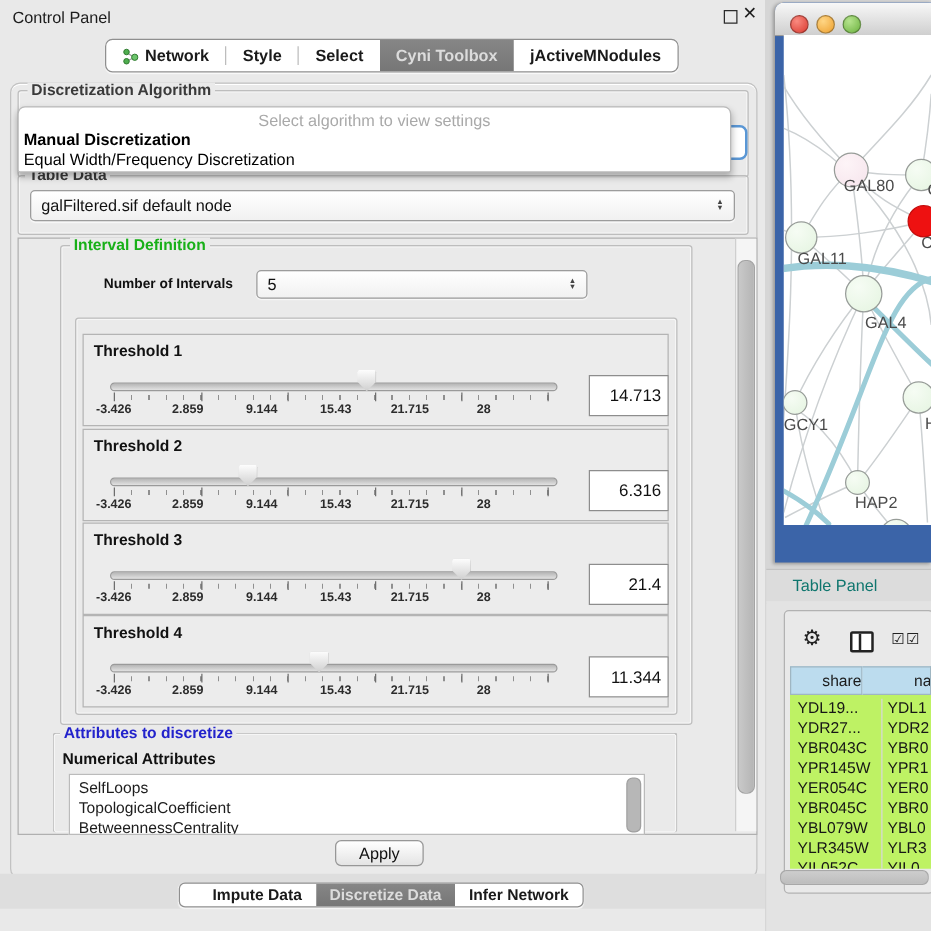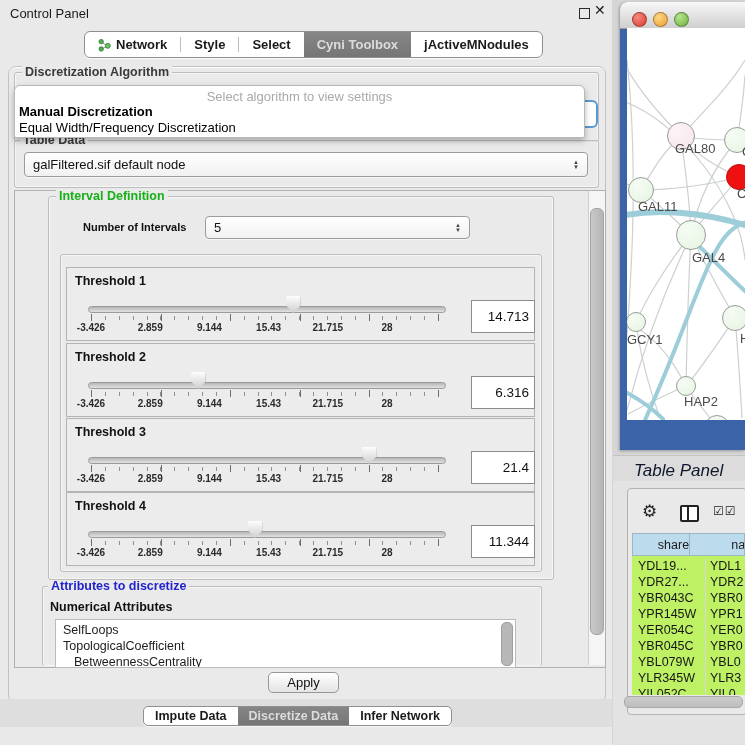--- a/index.html
+++ b/index.html
@@ -14,21 +14,21 @@
   .left-win{left:0;top:0;width:612px;height:745px;background:#e9e9e9;}
   .win-title{left:10px;top:6px;font-size:13px;color:#1c1c1c;}
   .float-btn{left:579px;top:8px;width:9px;height:9px;border:1.5px solid #2b2b2b;background:transparent;}
   .close-btn{left:594px;top:2px;font-size:14px;font-weight:bold;color:#1c1c1c;}
   
   .seg{display:flex;align-items:stretch;background:#ffffff;border:1px solid #8f8f8f;border-radius:6px;overflow:hidden;box-shadow:0 1px 1px rgba(255,255,255,.8);}
   .seg .tab{display:flex;align-items:center;gap:5px;padding:0 13px;font-size:13px;font-weight:600;color:#1a1a1a;white-space:nowrap;}
   .seg .tab.sel{background:linear-gradient(#868686,#767676);color:#dcdcdc;}
   .seg .sep{width:1px;background:#bdbdbd;margin:5px 0;}
   .top-tabs{left:84px;top:31px;height:25px;}
-  .bot-tabs{left:143px;top:706px;height:18px;border-radius:5px;}
+  .bot-tabs{left:143px;top:706px;height:18px;border-radius:5px;padding-left:15px;}
   .bot-tabs .tab{font-size:12.5px;padding:0 11px;}
   
   .container{left:8px;top:66px;width:596px;height:635px;background:#eaeaea;border:1px solid #c2c2c2;border-radius:8px;box-shadow:inset 0 1px 0 #fff;}
   
   .group{border:1px solid #bdbdbd;border-radius:3px;box-shadow:inset 0 0 0 1px rgba(255,255,255,.55);}
   .gtitle{position:absolute;font-size:12.5px;font-weight:bold;background:#eaeaea;padding:0 3px;line-height:13px;}
   .gtitle.dark{color:#3a3a3a;}
   .gtitle.green{color:#18b018;}
   .gtitle.blue{color:#2323cc;}
   
@@ -72,21 +72,21 @@
   .net-titlebar{left:620px;top:2px;width:125px;height:26px;background:linear-gradient(#f8f8f8,#cf.cfcf);background:linear-gradient(#f8f8f8,#cfcfcf);border-top-left-radius:7px;border-bottom:1px solid #9a9a9a;}
   .light{position:absolute;top:10px;width:13px;height:13px;border-radius:50%;border:0.5px solid rgba(0,0,0,.3);}
   .net-canvas{left:627px;top:28px;width:118px;height:392px;background:#fff;overflow:hidden;}
   .node{position:absolute;border-radius:50%;border:1px solid #979c98;box-sizing:border-box;}
   .node.green{background:radial-gradient(circle at 35% 30%,#f6fcf4,#e4f4e0);}
   .node.pink{background:radial-gradient(circle at 35% 30%,#fdf4f7,#f6e4ec);}
   .node.red{background:#ee1111;border-color:#c40c0c;}
   .nlabel{position:absolute;font-size:13px;color:#4a4a4a;white-space:nowrap;}
   
   .tp-titlebar{left:613px;top:455px;width:132px;height:26px;background:#dcdcdc;border-top:1px solid #c3c3c3;border-bottom:1px solid #c0c0c0;}
-  .tp-title{left:634px;top:461px;font-size:17px;color:#0f172a;font-style:italic;}
+  .tp-title{left:634px;top:461px;font-size:13px;color:#0f766e;}
   .tp-bg{left:613px;top:481px;width:132px;height:264px;background:#e3e3e3;}
   .tp-box{left:627px;top:488px;width:118px;height:225px;background:#e9e9e9;border:1px solid #b2b2b2;border-radius:4px;}
   .gear{left:642px;top:501px;font-size:17px;color:#222;}
   .colicon{left:680px;top:505px;width:15px;height:13px;border:2px solid #222;border-radius:2px;background:#fff;}
   .colicon::after{content:"";position:absolute;left:5px;top:0;width:2px;height:13px;background:#222;}
   .checks{left:713px;top:504px;font-size:12px;color:#222;letter-spacing:1px;}
   .thead{left:632px;top:533px;width:113px;height:23px;display:flex;}
   .th{background:#bcdcee;border:1px solid #9fb6c2;font-size:12.5px;color:#1b1b1b;display:flex;align-items:center;justify-content:center;overflow:hidden;padding-left:42px;}
   .th.c0{width:74px;}
   .th.c1{width:60px;border-left:none;}
@@ -281,21 +281,21 @@
     </div>
     <div class="vbox">11.344</div>
   </div>
 
   <div class="abs group" style="left:42px;top:586px;width:498px;height:79px;border-bottom:none;"></div>
   <div class="gtitle blue" style="left:48px;top:580px;">Attributes to discretize</div>
   <div class="abs" style="left:50px;top:600px;font-size:12.5px;font-weight:bold;color:#111;">Numerical Attributes</div>
   <div class="abs attr-list">
     <div class="attr-item" style="top:3px;">SelfLoops</div>
     <div class="attr-item" style="top:19px;">TopologicalCoefficient</div>
-    <div class="attr-item" style="top:35px;margin-left:11px;">BetweennessCentrality</div>
+    <div class="attr-item" style="top:35px;">BetweennessCentrality</div>
     <div class="list-scroll"></div>
   </div>
 
   <div class="abs apply">Apply</div>
   <div class="abs bottom-band"></div>
   <div class="abs seg bot-tabs">
     <div class="tab">
         <span>Impute Data</span>
       </div>
     <div class="tab sel">

